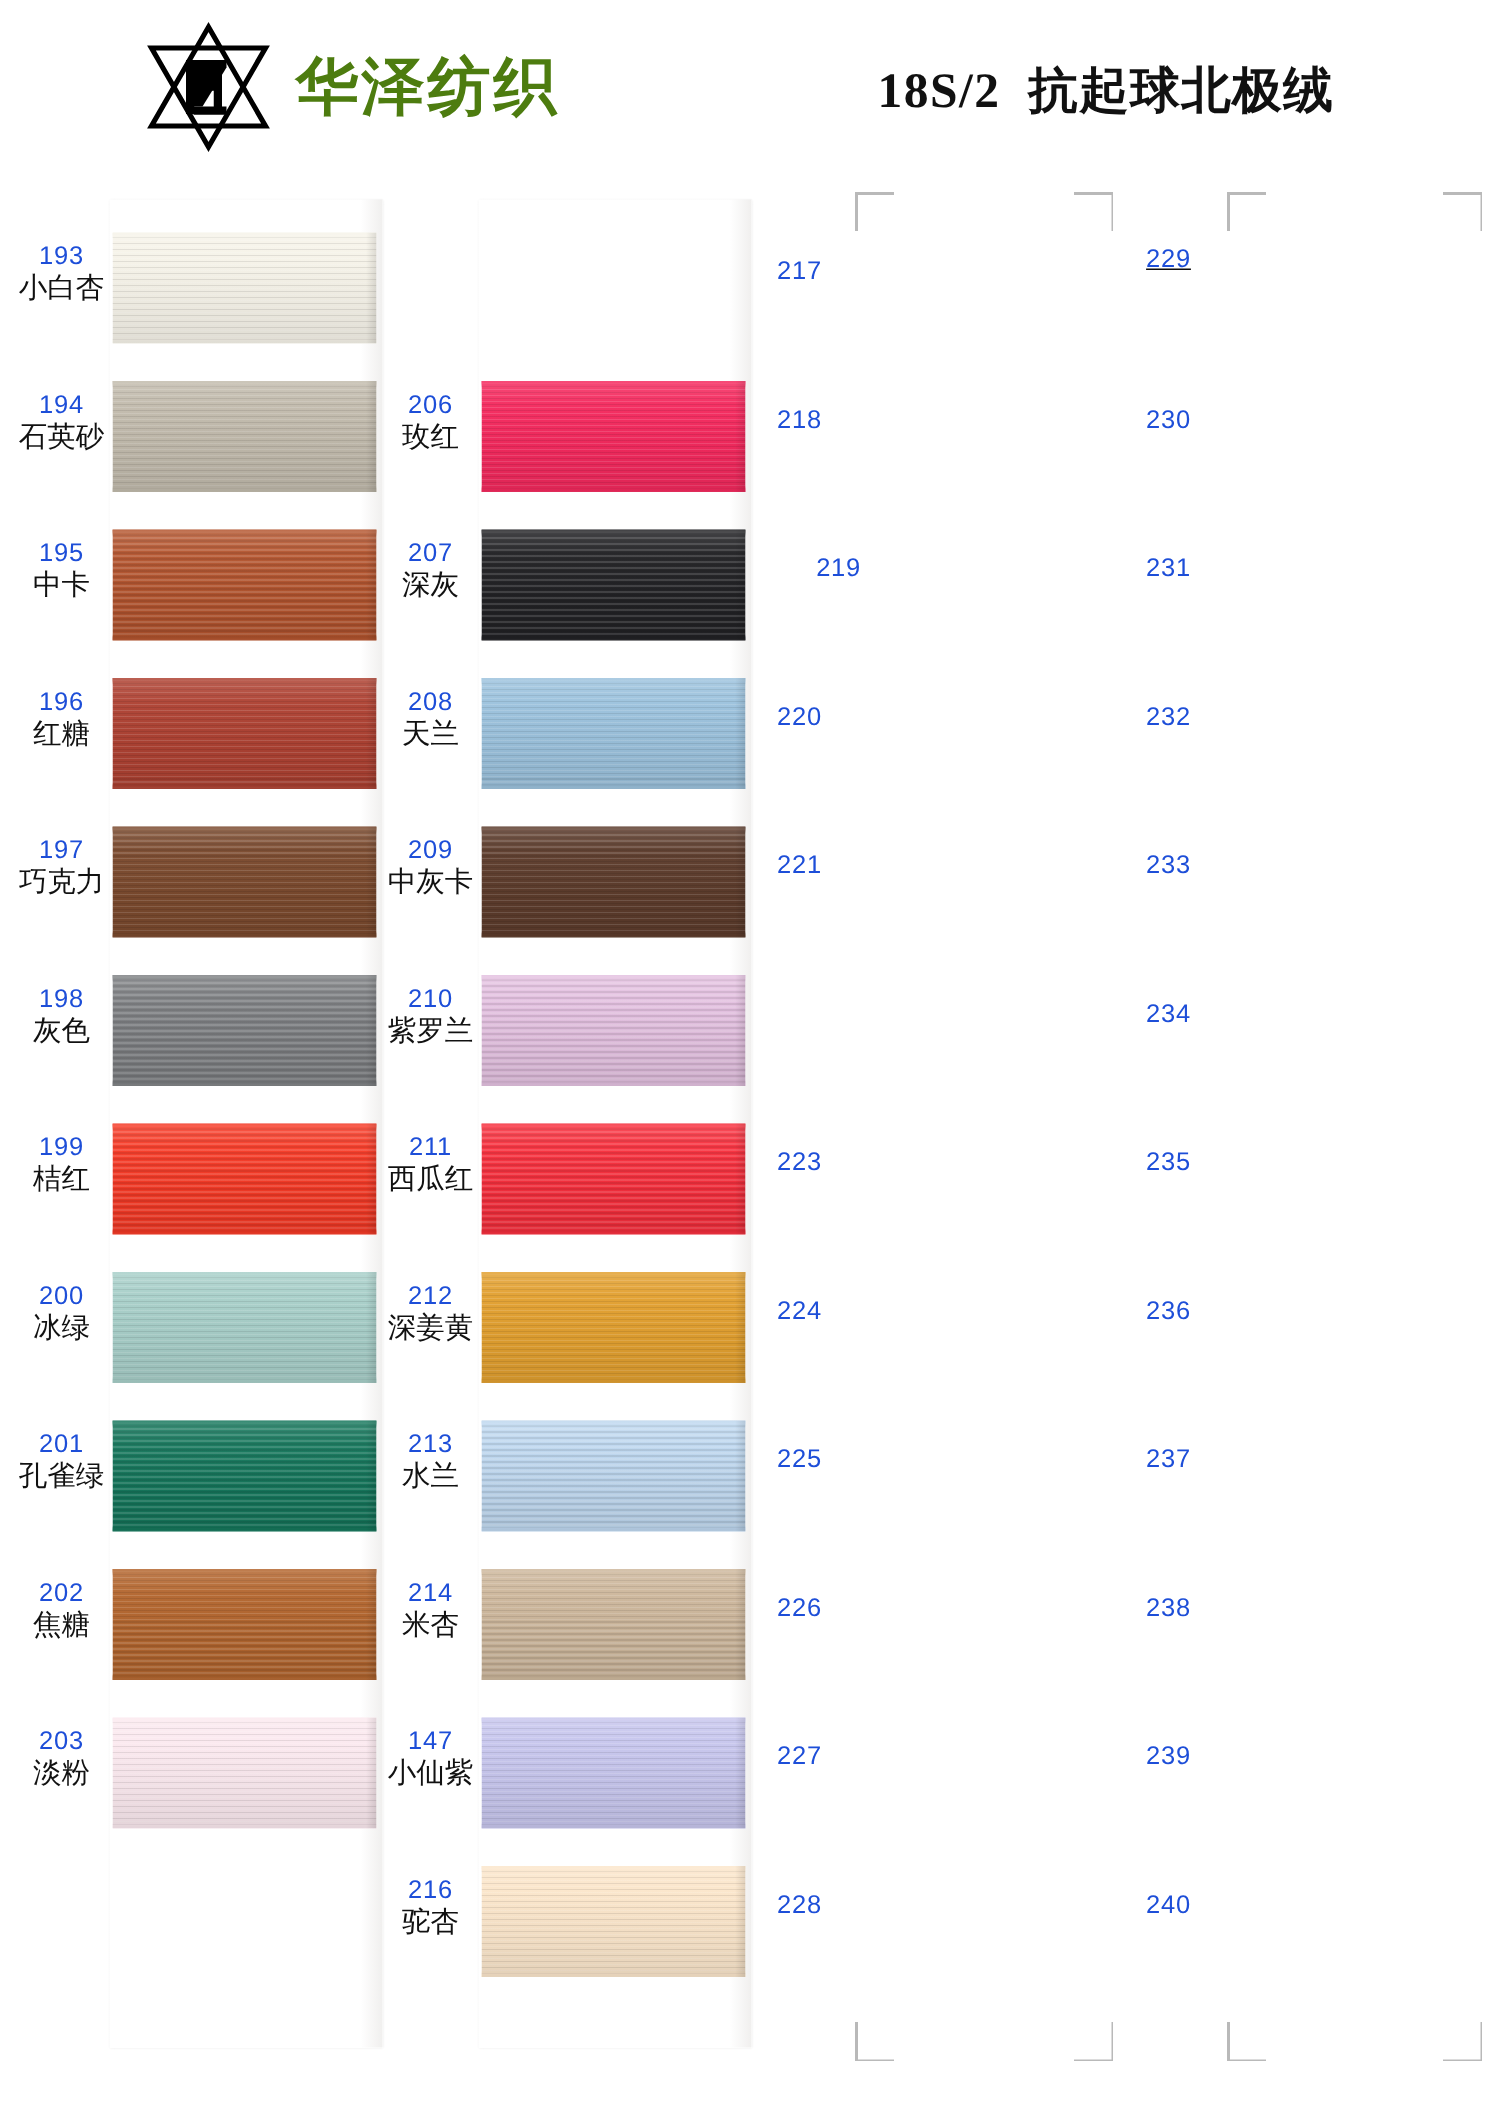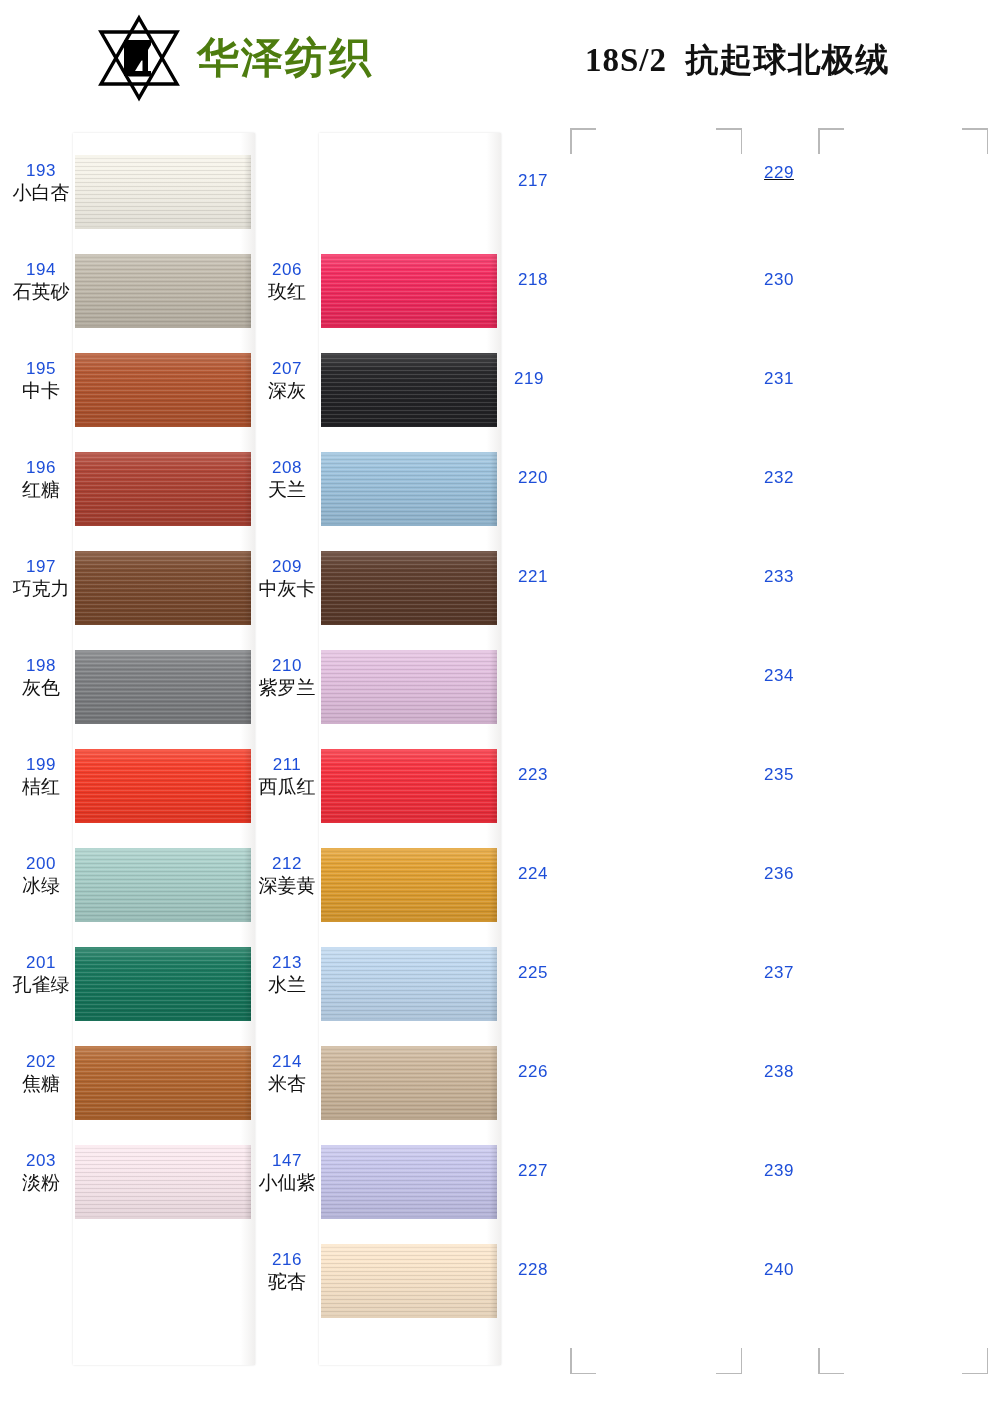--- a/index.html
+++ b/index.html
@@ -552,21 +552,21 @@
         <div class="row-label" style="left: 8px; top: 28px;">
           <span class="row-num">217</span>
         </div>
       </div>
       <div class="row" style="top: 127px;">
         <div class="row-label" style="left: 8px; top: 28px;">
           <span class="row-num">218</span>
         </div>
       </div>
       <div class="row" style="top: 226px;">
-        <div class="row-label" style="left: 4px; top: 28px;">
+        <div class="row-label" style="left: 16px; top: 28px; text-align: right;">
           <span class="row-num">219</span>
         </div>
       </div>
       <div class="row" style="top: 325px;">
         <div class="row-label" style="left: 8px; top: 28px;">
           <span class="row-num">220</span>
         </div>
       </div>
       <div class="row" style="top: 424px;">
         <div class="row-label" style="left: 8px; top: 28px;">

